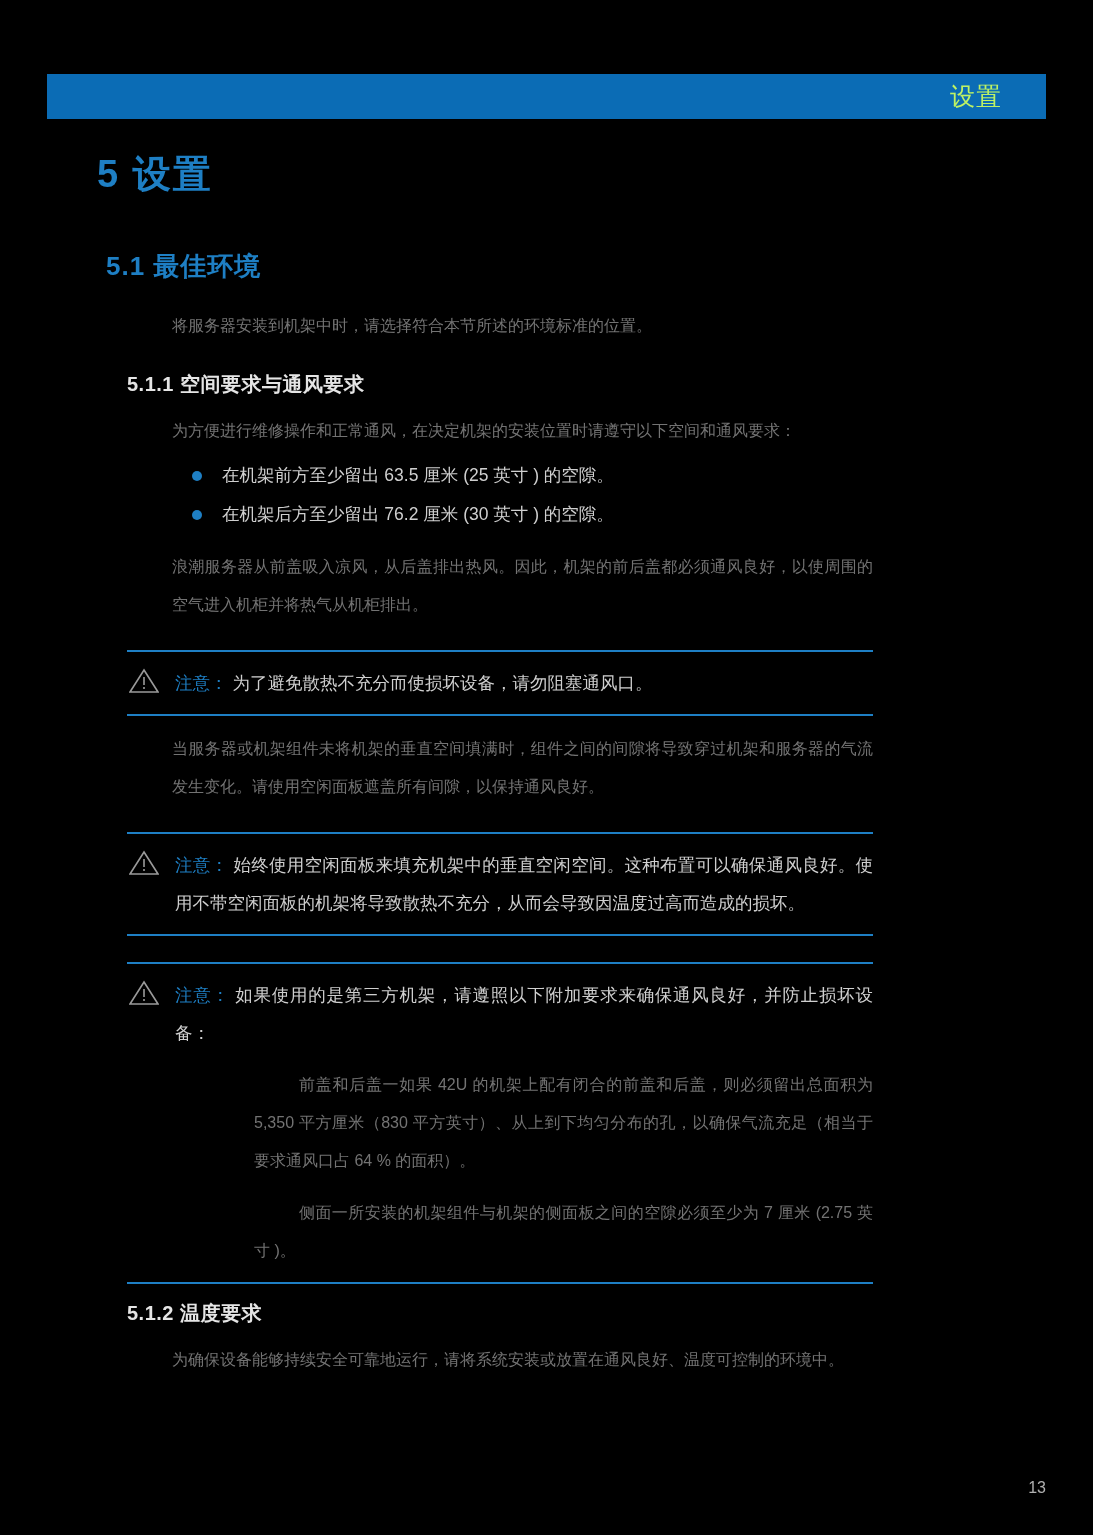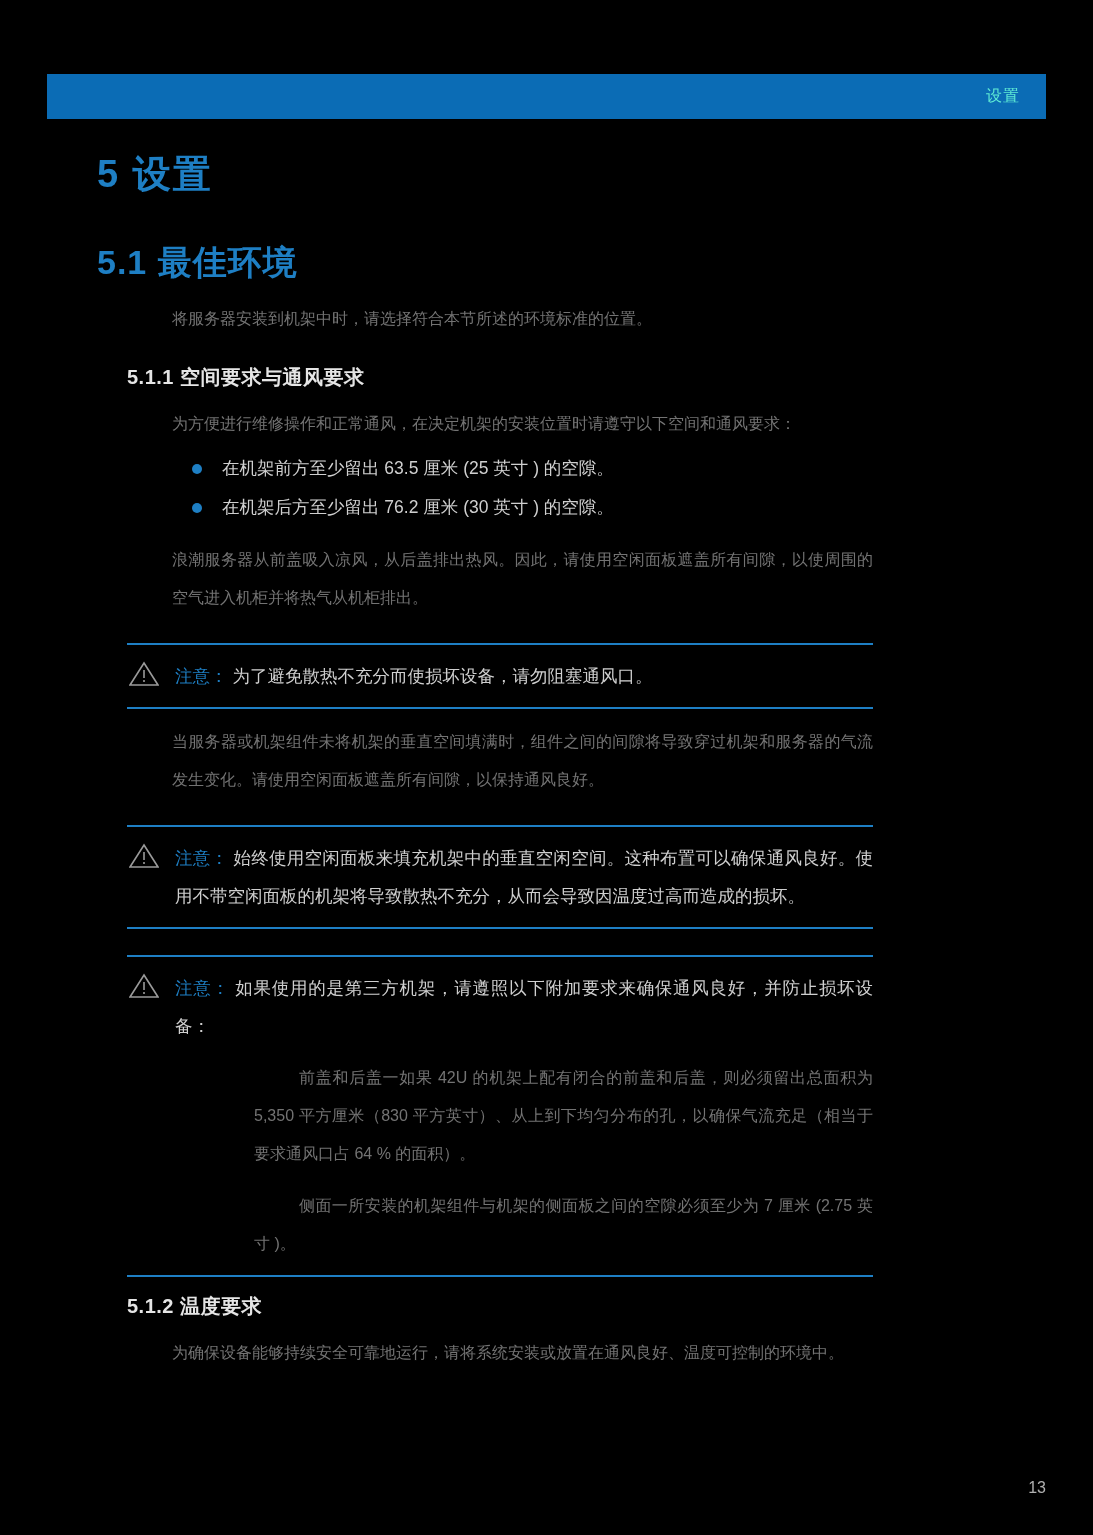--- a/index.html
+++ b/index.html
@@ -28,46 +28,46 @@
     left: 47px;
     top: 74px;
     width: 999px;
     height: 45px;
     background: #0b6cb5;
     display: flex;
     align-items: center;
     justify-content: flex-end;
   }
   .header-title {
-    color: #5eead4;
-    font-size: 16px;
+    color: #bef264;
+    font-size: 25px;
     letter-spacing: 1px;
-    margin-right: 26px;
+    margin-right: 44px;
   }
 
   .content {
     position: absolute;
     left: 0;
     top: 119px;
     width: 973px;
   }
 
   h1.chapter {
     margin: 0;
     padding: 30px 0 0 97px;
     color: #1e7fc4;
     font-size: 38px;
     font-weight: bold;
     letter-spacing: 2px;
   }
   h2.section {
-    margin: 0;
+    margin: 9px;
     padding: 40px 0 0 97px;
     color: #1e7fc4;
-    font-size: 34px;
+    font-size: 26px;
     font-weight: bold;
     letter-spacing: 1px;
   }
   h3.subsection {
     margin: 0;
     padding: 26px 0 0 127px;
     color: #e5e5e5;
     font-size: 20px;
     font-weight: bold;
     letter-spacing: 0.5px;
@@ -169,21 +169,21 @@
       <li>
         <span class="dot"></span>
         <span>在机架前方至少留出 63.5 厘米 (25 英寸 ) 的空隙。</span>
       </li>
       <li>
         <span class="dot"></span>
         <span>在机架后方至少留出 76.2 厘米 (30 英寸 ) 的空隙。</span>
       </li>
     </ul>
 
-    <p class="body">浪潮服务器从前盖吸入凉风，从后盖排出热风。因此，请使用空闲面板遮盖所有间隙，以使周围的空气进入机柜并将热气从机柜排出。</p>
+    <p class="body">浪潮服务器从前盖吸入凉风，从后盖排出热风。因此，机架的前后盖都必须通风良好，以使周围的空气进入机柜并将热气从机柜排出。</p>
 
     <div class="note">
       <svg class="warn-icon" viewBox="0 0 30 26">
         <polygon points="15,2 29,24 1,24" fill="none" stroke="#9a9a9a" stroke-width="1.6"></polygon>
         <rect x="14.2" y="9" width="1.6" height="8" fill="#9a9a9a"></rect>
         <rect x="14.2" y="19" width="1.6" height="2" fill="#9a9a9a"></rect>
       </svg>
       <span class="note-inner">
         <span class="note-label">注意：</span>
         <span>为了避免散热不充分而使损坏设备，请勿阻塞通风口。</span>

